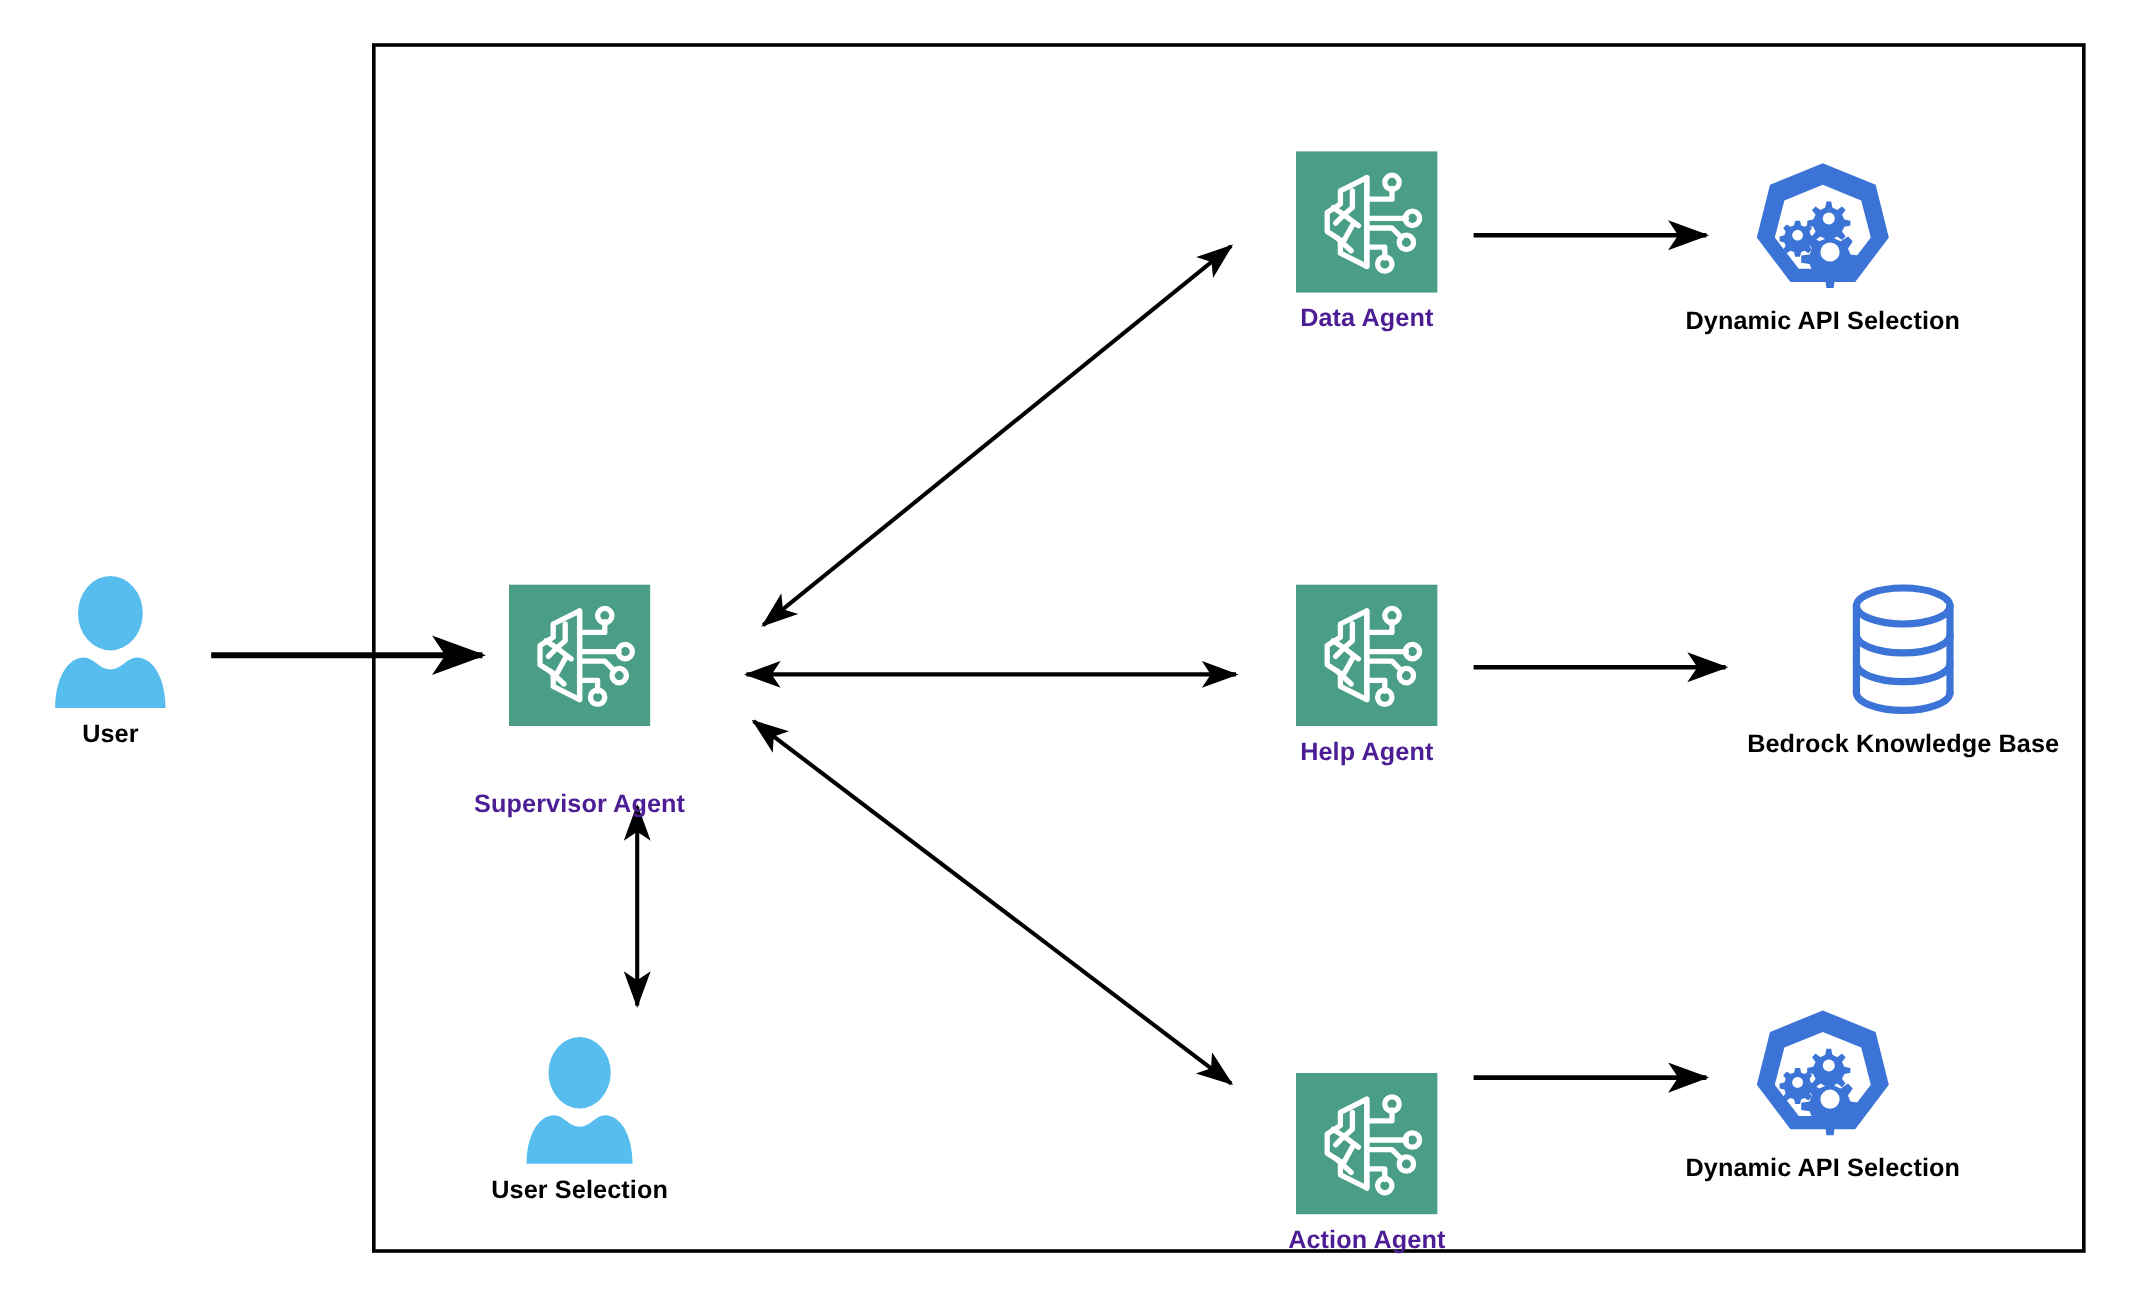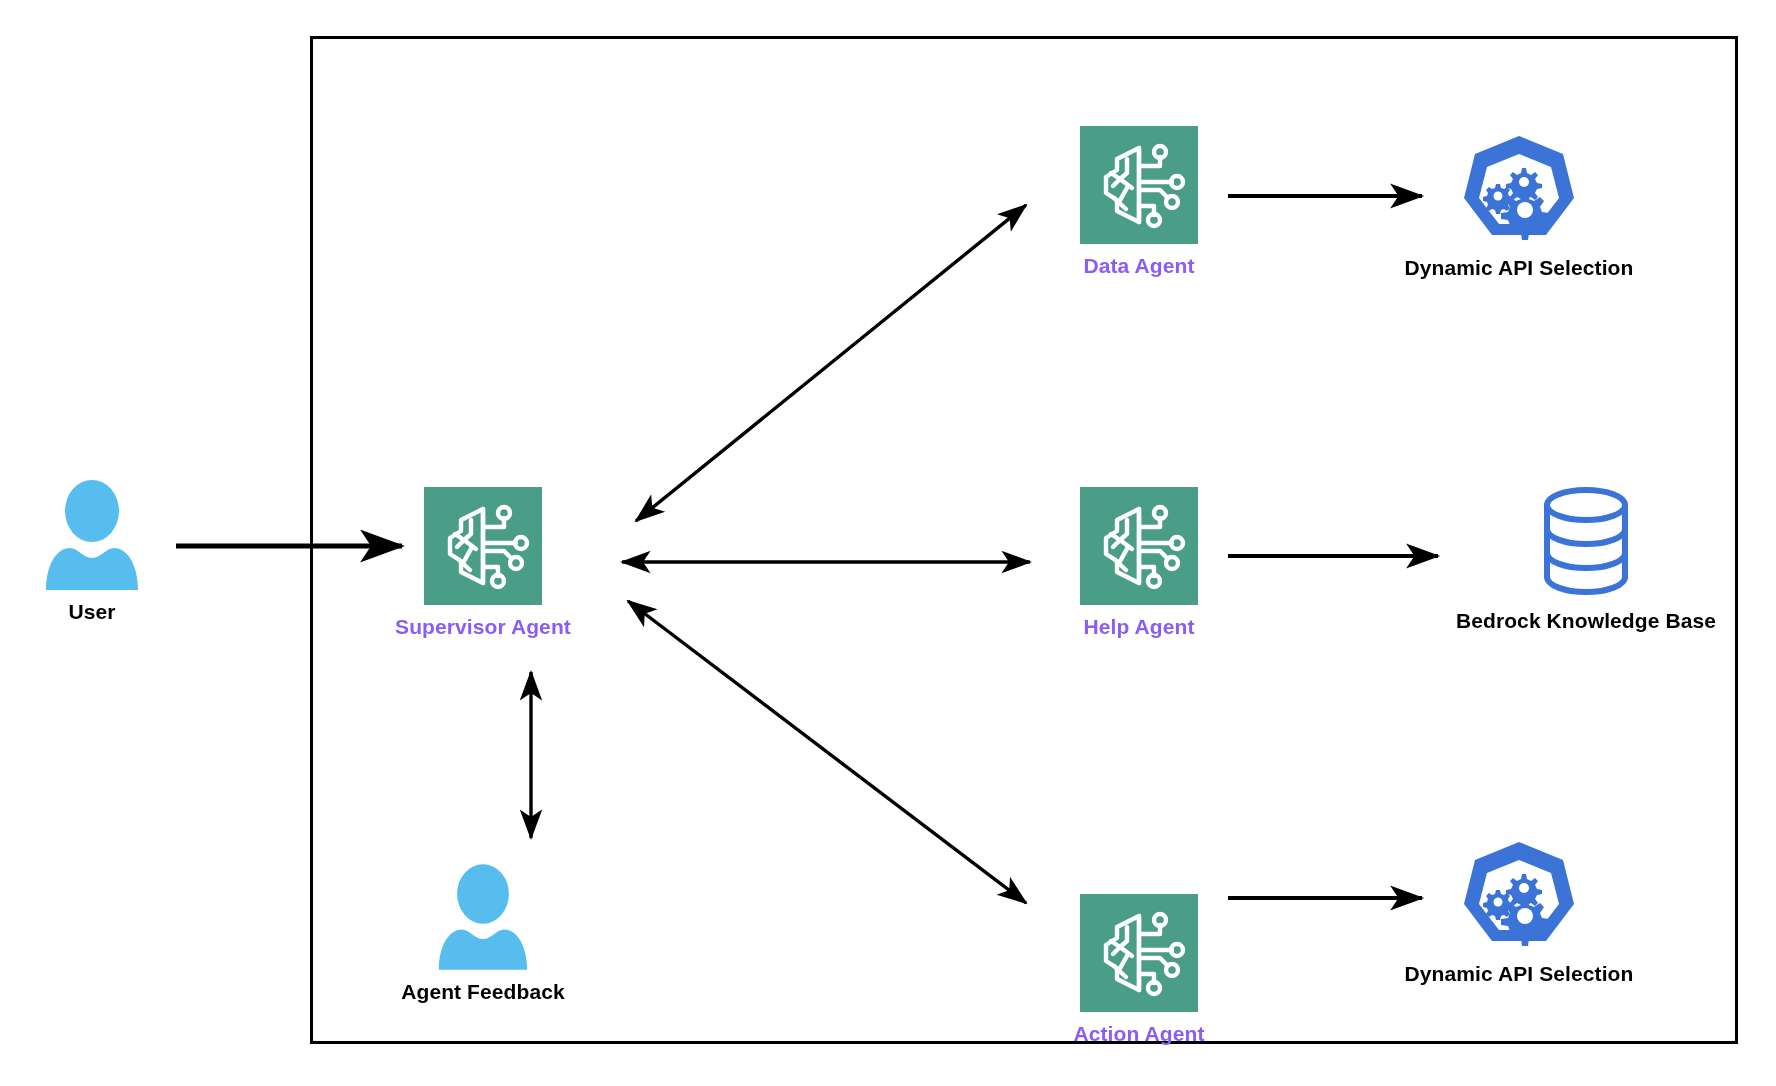--- a/index.html
+++ b/index.html
@@ -33,26 +33,26 @@
   }
   .node-label {
     margin-top: 10px;
     font-family: "Liberation Sans", sans-serif;
     font-weight: bold;
     font-size: 21px;
     letter-spacing: 0.1px;
     white-space: nowrap;
     text-align: center;
   }
-  .label-navy { color: #8b5cf6; text-align: center; }
+  .label-navy { color: #4c1d95; text-align: center; }
   .label-black { color: #000000; }
 
   
   #node-user           { left: 12px;   top: 478px; width: 160px; justify-content: space-between; }
-  #node-supervisor     { left: 388px;  top: 487px; width: 190px; }
+  #node-supervisor     { left: 388px;  top: 487px; width: 190px; gap: 44px; }
   #node-user-feedback  { left: 388px;  top: 862px; width: 190px; }
   #node-data-agent     { left: 1044px; top: 126px; width: 190px; }
   #node-help-agent     { left: 1044px; top: 487px; width: 190px; }
   #node-action-agent   { left: 1044px; top: 847px; width: 190px; margin-top: 47px; }
   #node-api-top        { left: 1374px; top: 132px; width: 290px; }
   #node-kb             { left: 1441px; top: 483px; width: 290px; }
   #node-api-bottom     { left: 1374px; top: 838px; width: 290px; }
 
   .outer-frame {
     position: absolute;
@@ -145,21 +145,21 @@
     <span class="node-label label-navy">Supervisor Agent</span>
   </div>
 
   <div class="node" id="node-user-feedback">
     <span class="node-glyph">
       <svg width="96" height="108" viewBox="0 0 100 112" xmlns="http://www.w3.org/2000/svg">
         <ellipse cx="50" cy="33" rx="27" ry="31" fill="#56bdee"></ellipse>
         <path d="M4,112 C4,88 14,70 28,70 C36,70 41,80 50,80 C59,80 64,70 72,70 C86,70 96,88 96,112 Z" fill="#56bdee"></path>
       </svg>
     </span>
-    <span class="node-label label-black">Agent Feedback</span>
+    <span class="node-label label-black">User Selection</span>
   </div>
 
   <div class="node" id="node-data-agent">
     <span class="node-glyph">
       <svg width="118" height="118" viewBox="0 0 118 118" xmlns="http://www.w3.org/2000/svg">
         <rect x="0" y="0" width="118" height="118" fill="#4a9e87"></rect>
         <g fill="none" stroke="#ffffff" stroke-width="4.4" stroke-linecap="round" stroke-linejoin="round">
           <path d="M59,22 L37,33 L37,44 L26,51 L26,67 L37,74 L37,85 L59,96 Z"></path>
           <path d="M59,22 L59,96"></path>
           <path d="M47,33 L47,47 L40,53"></path>

